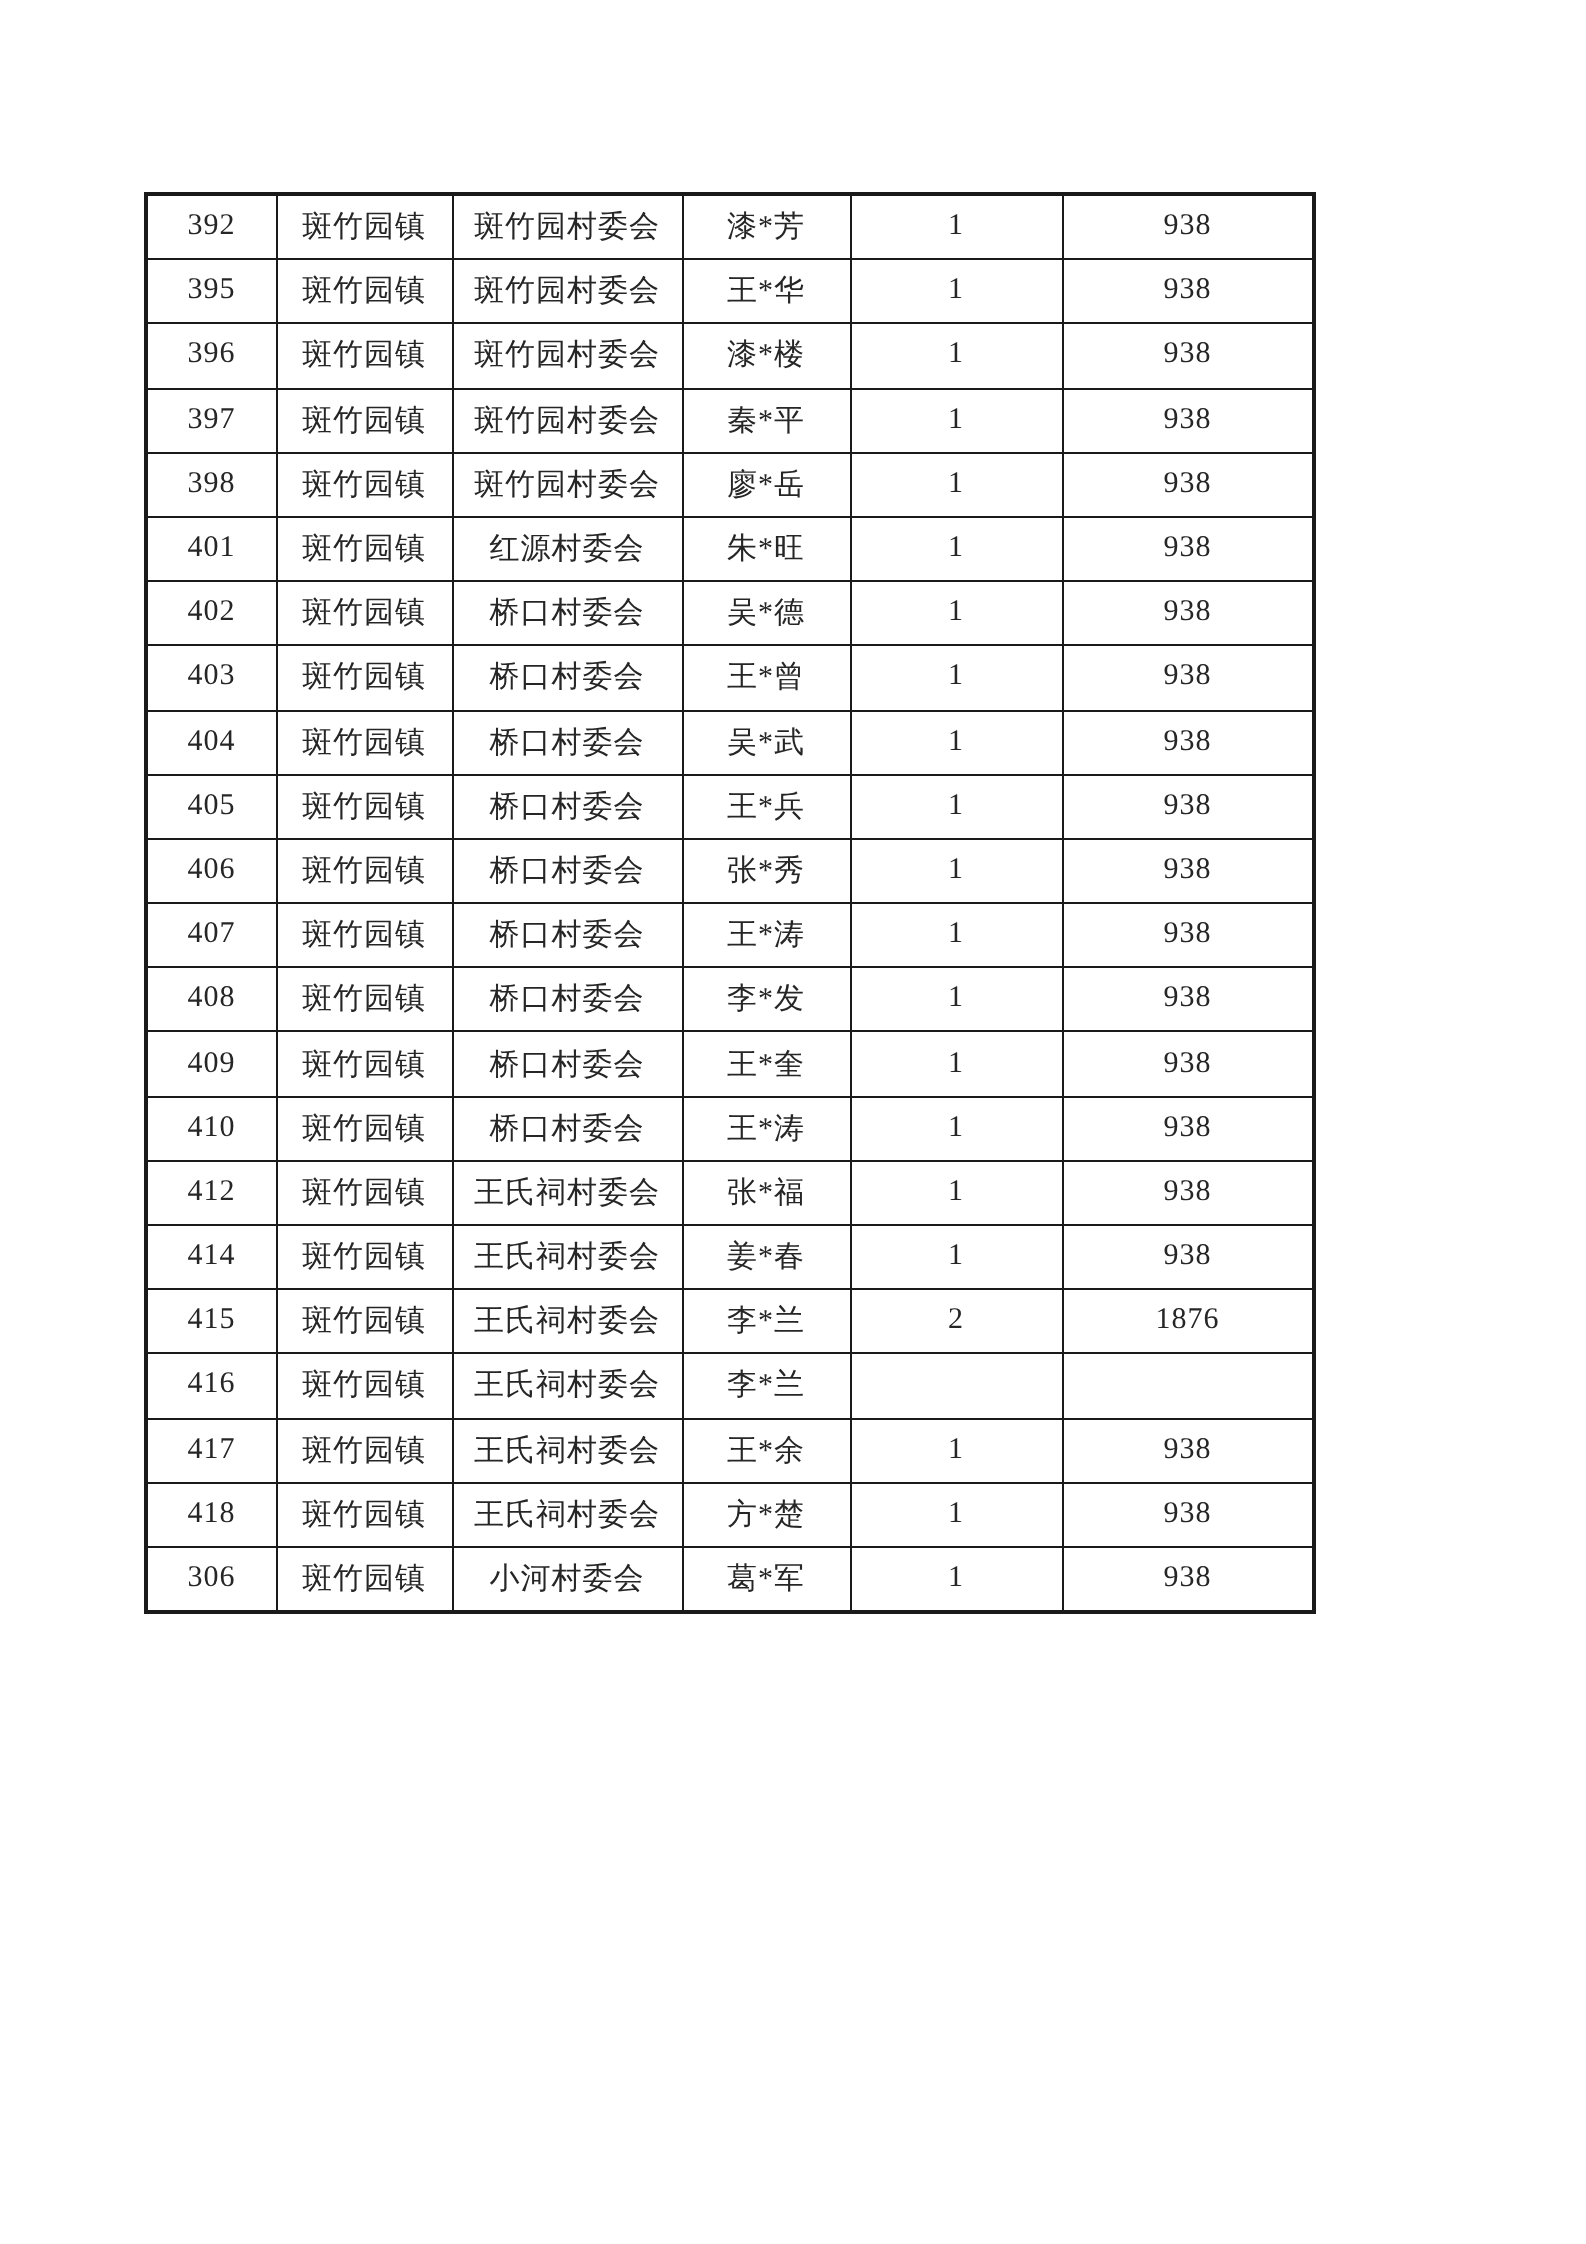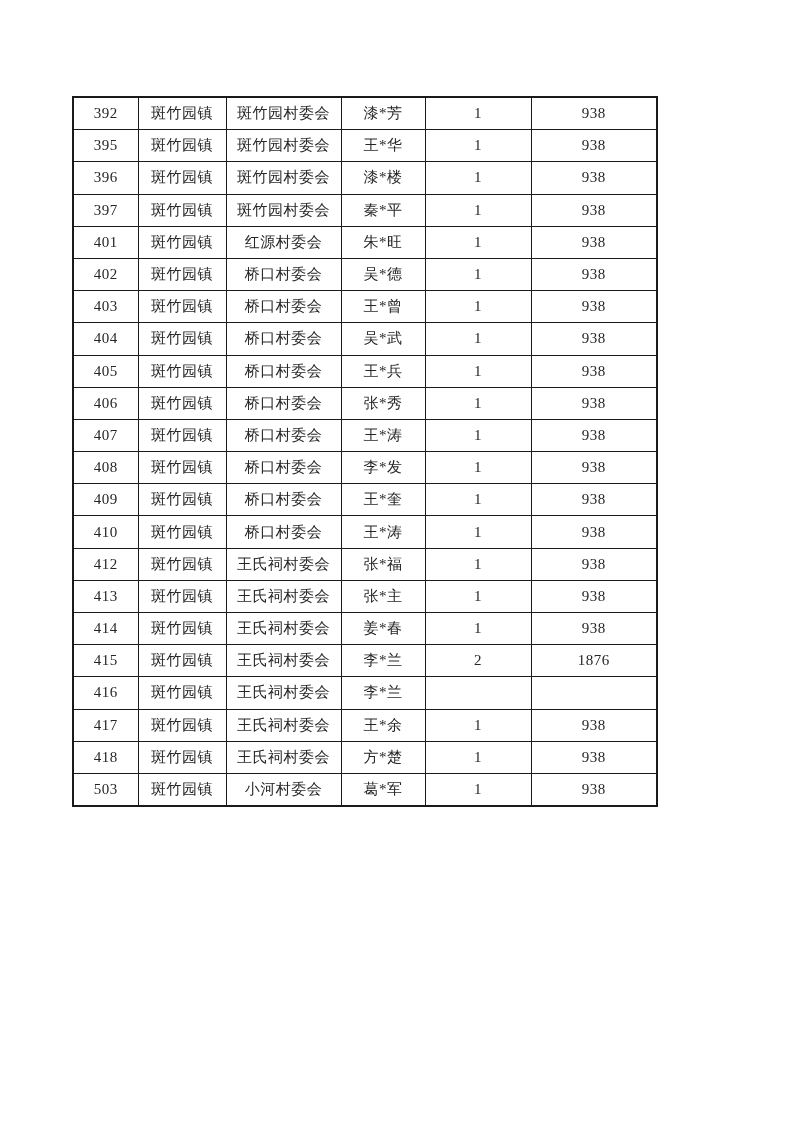--- a/index.html
+++ b/index.html
@@ -77,20 +77,28 @@
         </tr>
         <tr>
           <td>397</td>
           <td>斑竹园镇</td>
           <td>斑竹园村委会</td>
           <td>秦*平</td>
           <td>1</td>
           <td>938</td>
         </tr>
         <tr>
+          <td>398</td>
+          <td>斑竹园镇</td>
+          <td>斑竹园村委会</td>
+          <td>廖*岳</td>
+          <td>1</td>
+          <td>938</td>
+        </tr>
+        <tr>
           <td>401</td>
           <td>斑竹园镇</td>
           <td>红源村委会</td>
           <td>朱*旺</td>
           <td>1</td>
           <td>938</td>
         </tr>
         <tr>
           <td>402</td>
           <td>斑竹园镇</td>
@@ -161,28 +169,20 @@
           <td>桥口村委会</td>
           <td>王*涛</td>
           <td>1</td>
           <td>938</td>
         </tr>
         <tr>
           <td>412</td>
           <td>斑竹园镇</td>
           <td>王氏祠村委会</td>
           <td>张*福</td>
-          <td>1</td>
-          <td>938</td>
-        </tr>
-        <tr>
-          <td>413</td>
-          <td>斑竹园镇</td>
-          <td>王氏祠村委会</td>
-          <td>张*主</td>
           <td>1</td>
           <td>938</td>
         </tr>
         <tr>
           <td>414</td>
           <td>斑竹园镇</td>
           <td>王氏祠村委会</td>
           <td>姜*春</td>
           <td>1</td>
           <td>938</td>
@@ -213,21 +213,21 @@
         </tr>
         <tr>
           <td>418</td>
           <td>斑竹园镇</td>
           <td>王氏祠村委会</td>
           <td>方*楚</td>
           <td>1</td>
           <td>938</td>
         </tr>
         <tr>
-          <td>503</td>
+          <td>306</td>
           <td>斑竹园镇</td>
           <td>小河村委会</td>
           <td>葛*军</td>
           <td>1</td>
           <td>938</td>
         </tr>
       </tbody>
   </table>
 </div>
 

